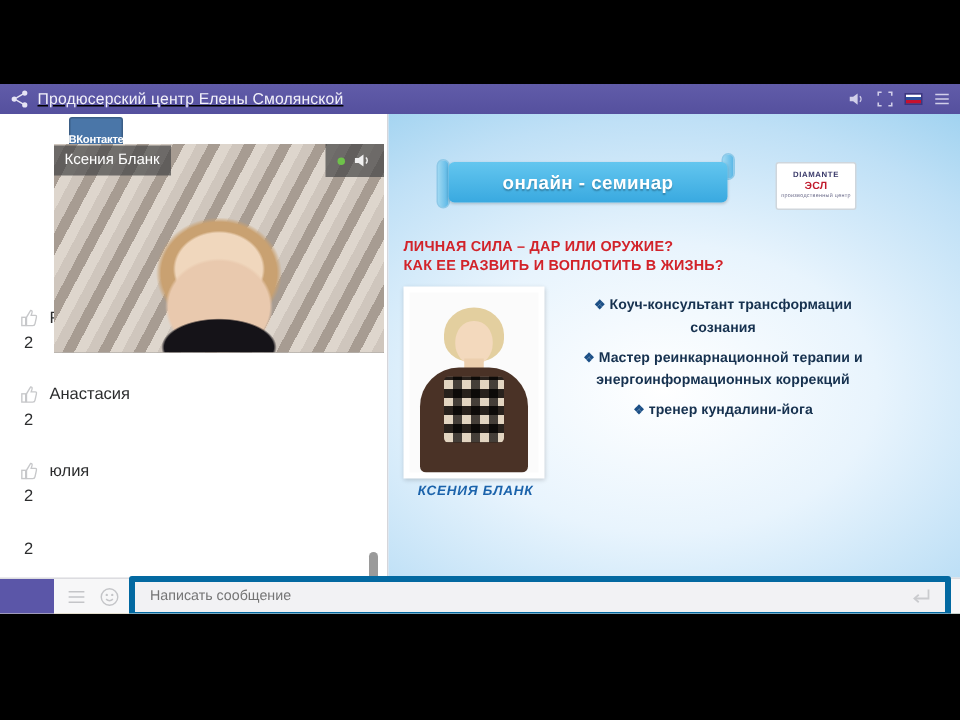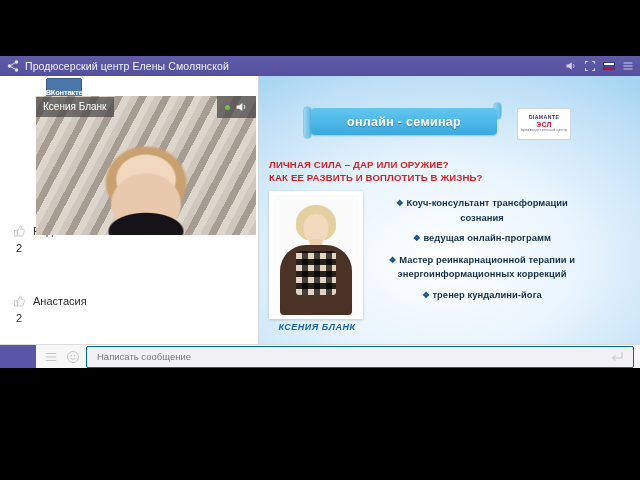--- a/index.html
+++ b/index.html
@@ -5,21 +5,21 @@
   html,body{margin:0;padding:0;background:#000;}
   body{width:640px;height:480px;overflow:hidden;font-family:"Liberation Sans",sans-serif;}
   #screen{position:relative;width:640px;height:480px;background:#000;}
 
   
   .letterbox{position:absolute;left:0;width:640px;background:#000;}
   .lb-top{top:0;height:56px;}
   .lb-bottom{top:428px;height:52px;}
 
   
-  #app{position:absolute;left:0;top:56px;width:640px;height:312px;background:#eab308;overflow:hidden;}
+  #app{position:absolute;left:0;top:56px;width:640px;height:353px;background:#eab308;overflow:hidden;text-decoration:underline;}
 
   
   .titlebar{position:relative;height:20px;background:#5b56a8;
             background:linear-gradient(#615ca9,#55509e);
             display:flex;align-items:center;padding:0 6px;box-sizing:border-box;}
   .tb-share{width:14px;height:14px;margin-right:5px;flex:0 0 auto;}
   .tb-title{color:#f2f1fa;font-size:10.5px;line-height:12px;white-space:nowrap;
             letter-spacing:.1px;}
   .tb-right{margin-left:auto;display:flex;align-items:center;gap:7px;}
   .tb-ico{width:12px;height:12px;opacity:.92;}
@@ -53,34 +53,34 @@
   .vt-name{background:rgba(70,70,70,.72);color:#fff;font-size:10px;
            padding:4px 8px 4px 7px;line-height:12px;white-space:nowrap;}
   .vt-ctl{margin-left:auto;background:rgba(70,70,70,.72);height:22px;
           display:flex;align-items:center;gap:5px;padding:0 8px;}
   .dot-green{width:5px;height:5px;border-radius:50%;background:#6ec24a;}
 
   
   .chatlist{position:absolute;left:0;top:0;width:258px;height:352px;
             overflow:hidden;padding-top:6px;box-sizing:border-box;}
   .chat-item{padding:4px 10px 4px 14px;}
-  .ci-head{display:flex;align-items:center;gap:8px;height:16px;margin-top:19px;}
+  .ci-head{display:flex;align-items:center;gap:8px;height:16px;}
   .ci-ico{width:11px;height:12px;flex:0 0 auto;opacity:.55;}
   .ci-name{font-size:11px;color:#2c2d2e;white-space:nowrap;}
   .ci-count{font-size:11px;color:#2c2d2e;margin:3px 0 0 2px;}
   .scrollbar{position:absolute;right:6px;top:292px;width:6px;height:32px;
              border-radius:3px;background:#9a9a9a;}
 
   
   .rightcol{position:relative;flex:1 1 auto;overflow:hidden;
             background:radial-gradient(ellipse 340px 230px at 48% 52%, #ffffff 0%, #e8f4fd 42%, #bfe0f6 78%, #9fd2f0 100%);}
   .slide{position:absolute;left:0;top:0;right:0;bottom:0;}
 
   
-  .banner-wrap{position:absolute;left:44px;top:30px;width:200px;height:32px;padding-left:21px;}
+  .banner-wrap{position:absolute;left:32px;top:30px;width:200px;height:32px;padding-left:21px;}
   .banner{position:absolute;left:8px;top:2px;width:186px;height:27px;
           background:linear-gradient(#63c6ef,#39a9e0);border-radius:4px;
           box-shadow:0 1px 2px rgba(0,0,0,.18);
           display:flex;align-items:center;justify-content:center;}
   .banner span{color:#fff;font-size:12.5px;font-weight:bold;letter-spacing:.3px;
                text-shadow:0 1px 1px rgba(0,0,0,.25);}
   .roll{position:absolute;width:9px;height:33px;border-radius:5px;
         background:linear-gradient(90deg,#9ed8f2,#5ab7e6);border:1px solid #8ec9e8;
         box-sizing:border-box;}
   .roll.l{left:0;top:0;}
@@ -131,21 +131,21 @@
   
   .composer{position:absolute;left:0;bottom:0;width:640px;height:24px;
             background:#f7f7f8;border-top:1px solid #dcdce0;
             display:flex;align-items:center;box-sizing:border-box;}
   .cp-side{width:36px;height:24px;background:#5b56a8;flex:0 0 auto;}
   .cp-ico{width:14px;height:14px;margin-left:8px;flex:0 0 auto;opacity:.55;}
   .cp-input{flex:1 1 auto;height:18px;margin:0 4px 0 8px;border:none;background:transparent;
             font-size:9.5px;color:#8b8d93;font-family:"Liberation Sans",sans-serif;outline:none;}
   .cp-send{width:16px;height:16px;margin-right:8px;opacity:.45;flex:0 0 auto;}
   .cp-field{flex:1 1 auto;display:flex;align-items:center;height:20px;
-            background:#f2f2f4;border:1px solid #0369a1;border-radius:2px;margin:0 6px;}
+            background:#f2f2f4;border:4px solid #0369a1;border-radius:2px;margin:0 6px;}
 </style>
 </head>
 <body>
 
 <div id="screen">
 
   <div class="letterbox lb-top"></div>
   <div class="letterbox lb-bottom"></div>
 
   <div id="app">
@@ -272,24 +272,20 @@
 
           <div class="caption">КСЕНИЯ  БЛАНК</div>
 
           <div class="bullets">
             <div class="bul">
               <span class="mk">❖</span>
               <span>Коуч-консультант трансформации сознания</span>
             </div>
             <div class="bul">
               <span class="mk">❖</span>
-              <span>ведущая онлайн-программ</span>
-            </div>
-            <div class="bul">
-              <span class="mk">❖</span>
               <span>Мастер реинкарнационной терапии и энергоинформационных коррекций</span>
             </div>
             <div class="bul">
               <span class="mk">❖</span>
               <span>тренер кундалини-йога</span>
             </div>
           </div>
 
         </div>
       </div>

